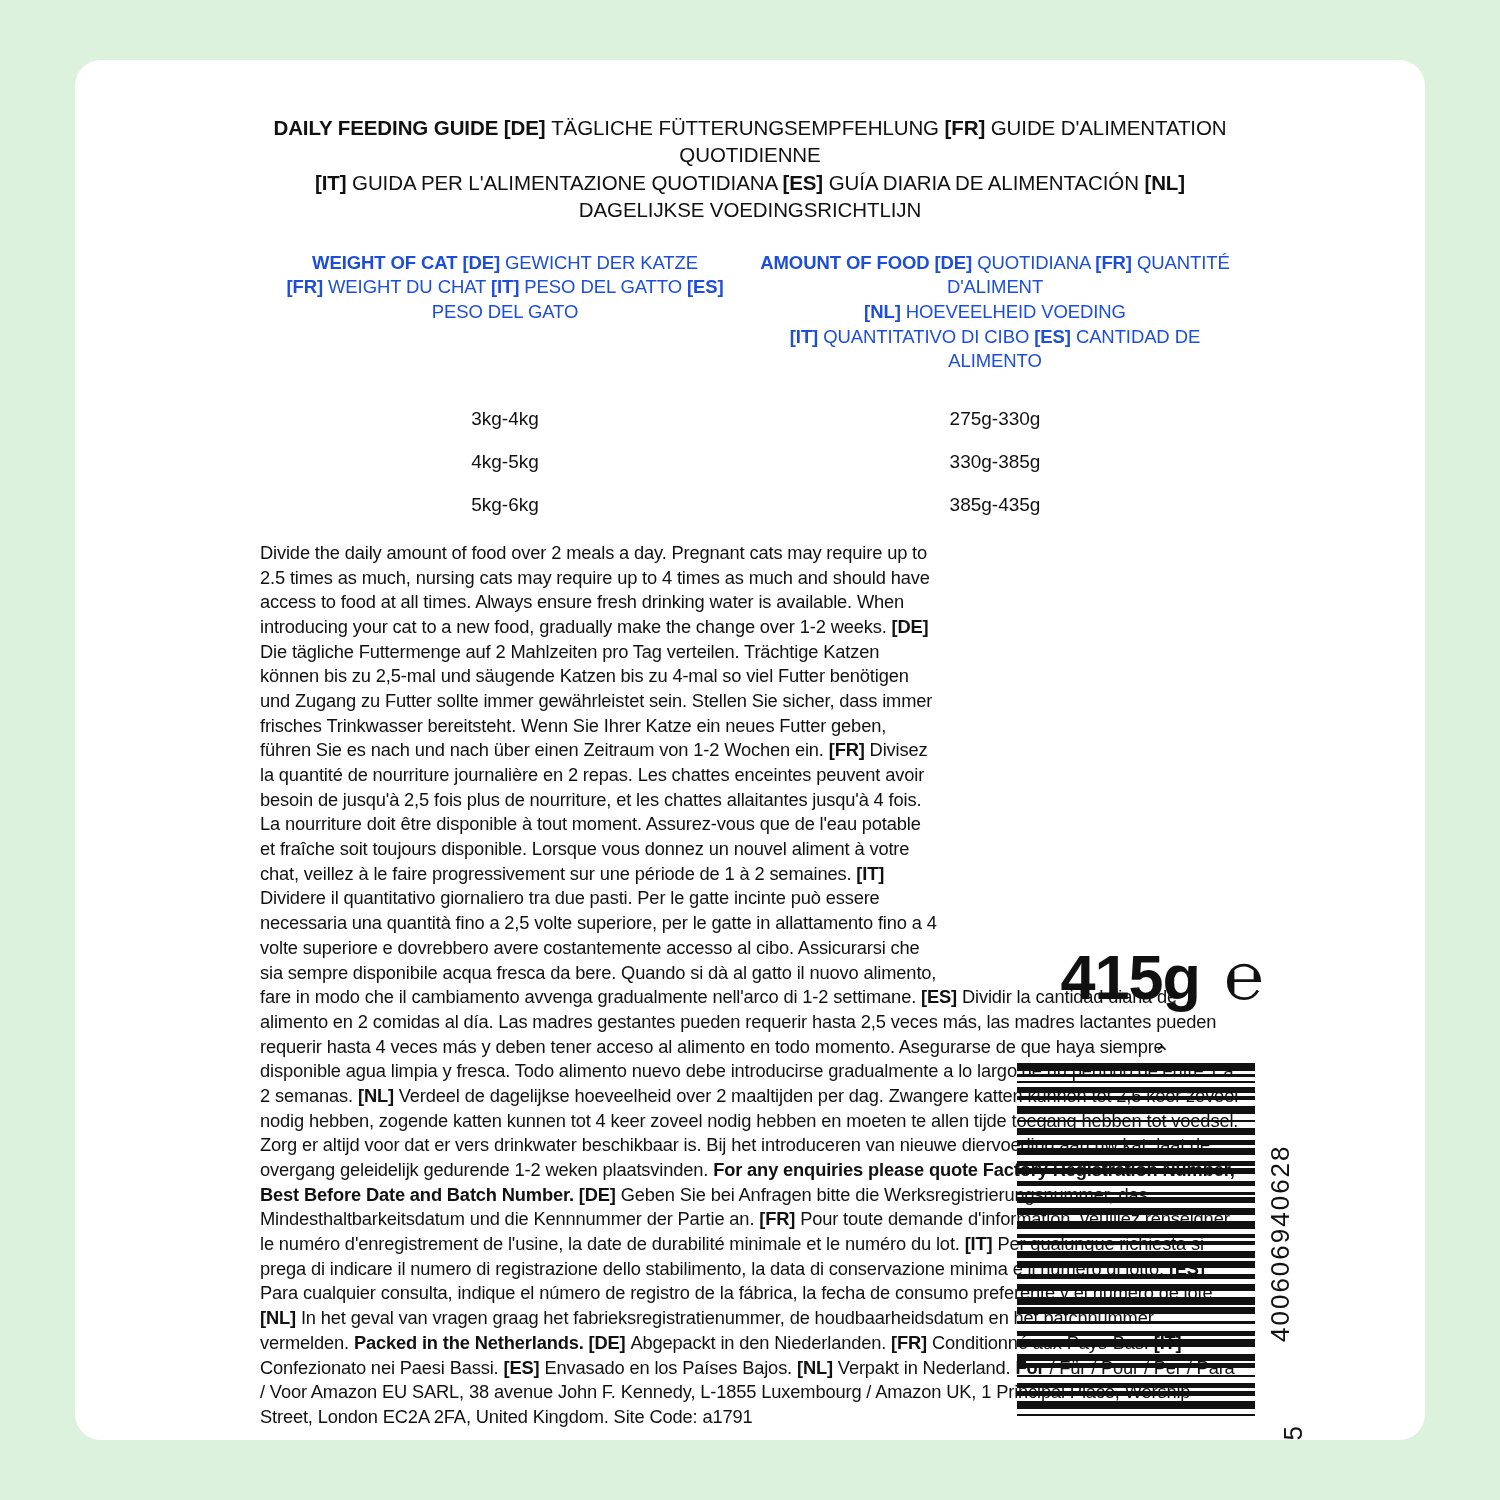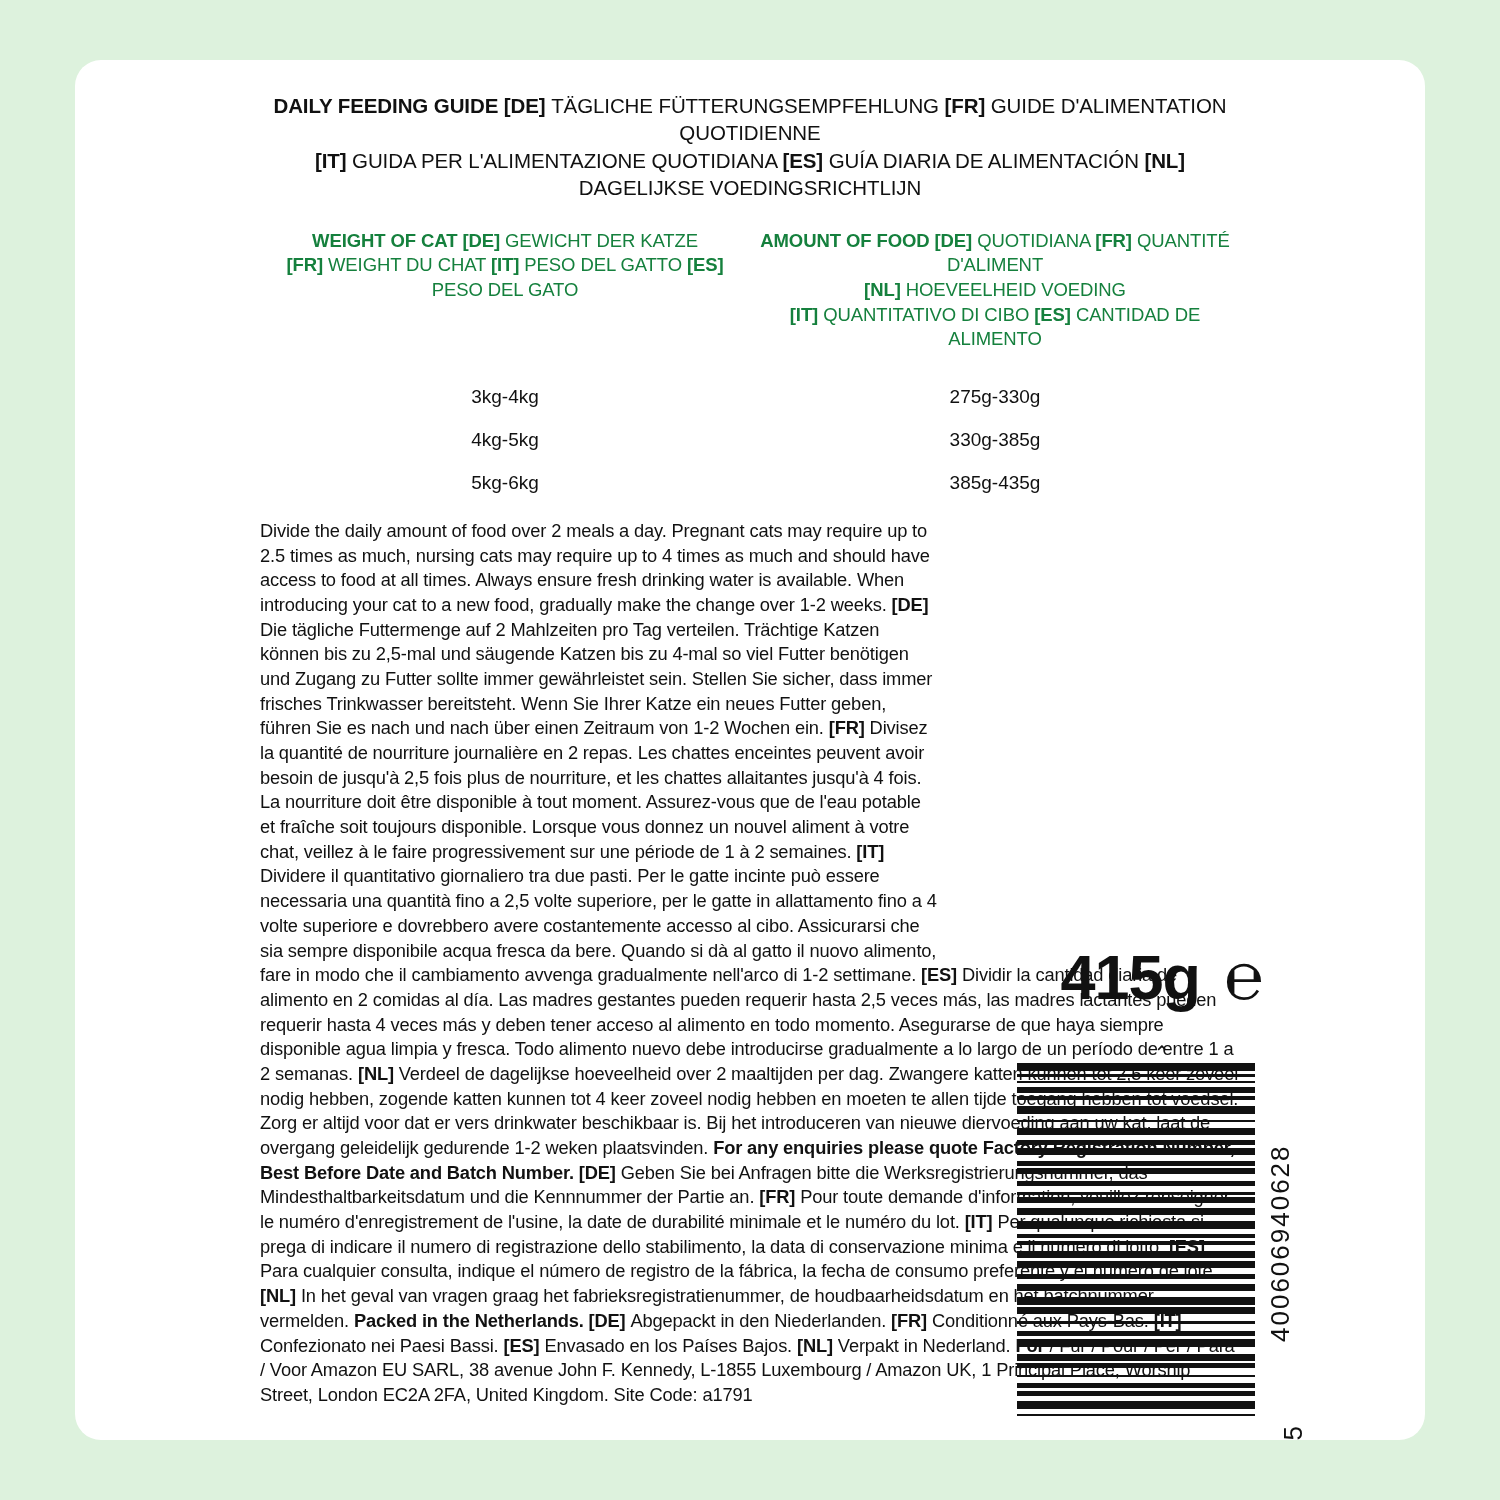--- a/index.html
+++ b/index.html
@@ -19,21 +19,21 @@
     top: 60px;
     width: 1350px;
     height: 1380px;
     background: #ffffff;
     border-radius: 26px;
     overflow: hidden;
   }
   .inner {
     position: absolute;
     left: 185px;
-    top: 32px;
+    top: 54px;
     width: 980px;
   }
 
   
   .title-block {
     text-align: center;
     font-size: 20.5px;
     line-height: 1.34;
     color: #111;
     letter-spacing: -0.1px;
@@ -42,21 +42,21 @@
 
   .cols {
     display: flex;
     margin-top: 27px;
   }
   .col {
     width: 50%;
     text-align: center;
     font-size: 18.5px;
     line-height: 1.33;
-    color: #15803d;
+    color: #1d4ed8;
     letter-spacing: -0.1px;
   }
   .col .b { font-weight: bold; }
 
   
   table.feeding {
     margin-top: 24px;
     width: 100%;
     border-collapse: collapse;
   }

